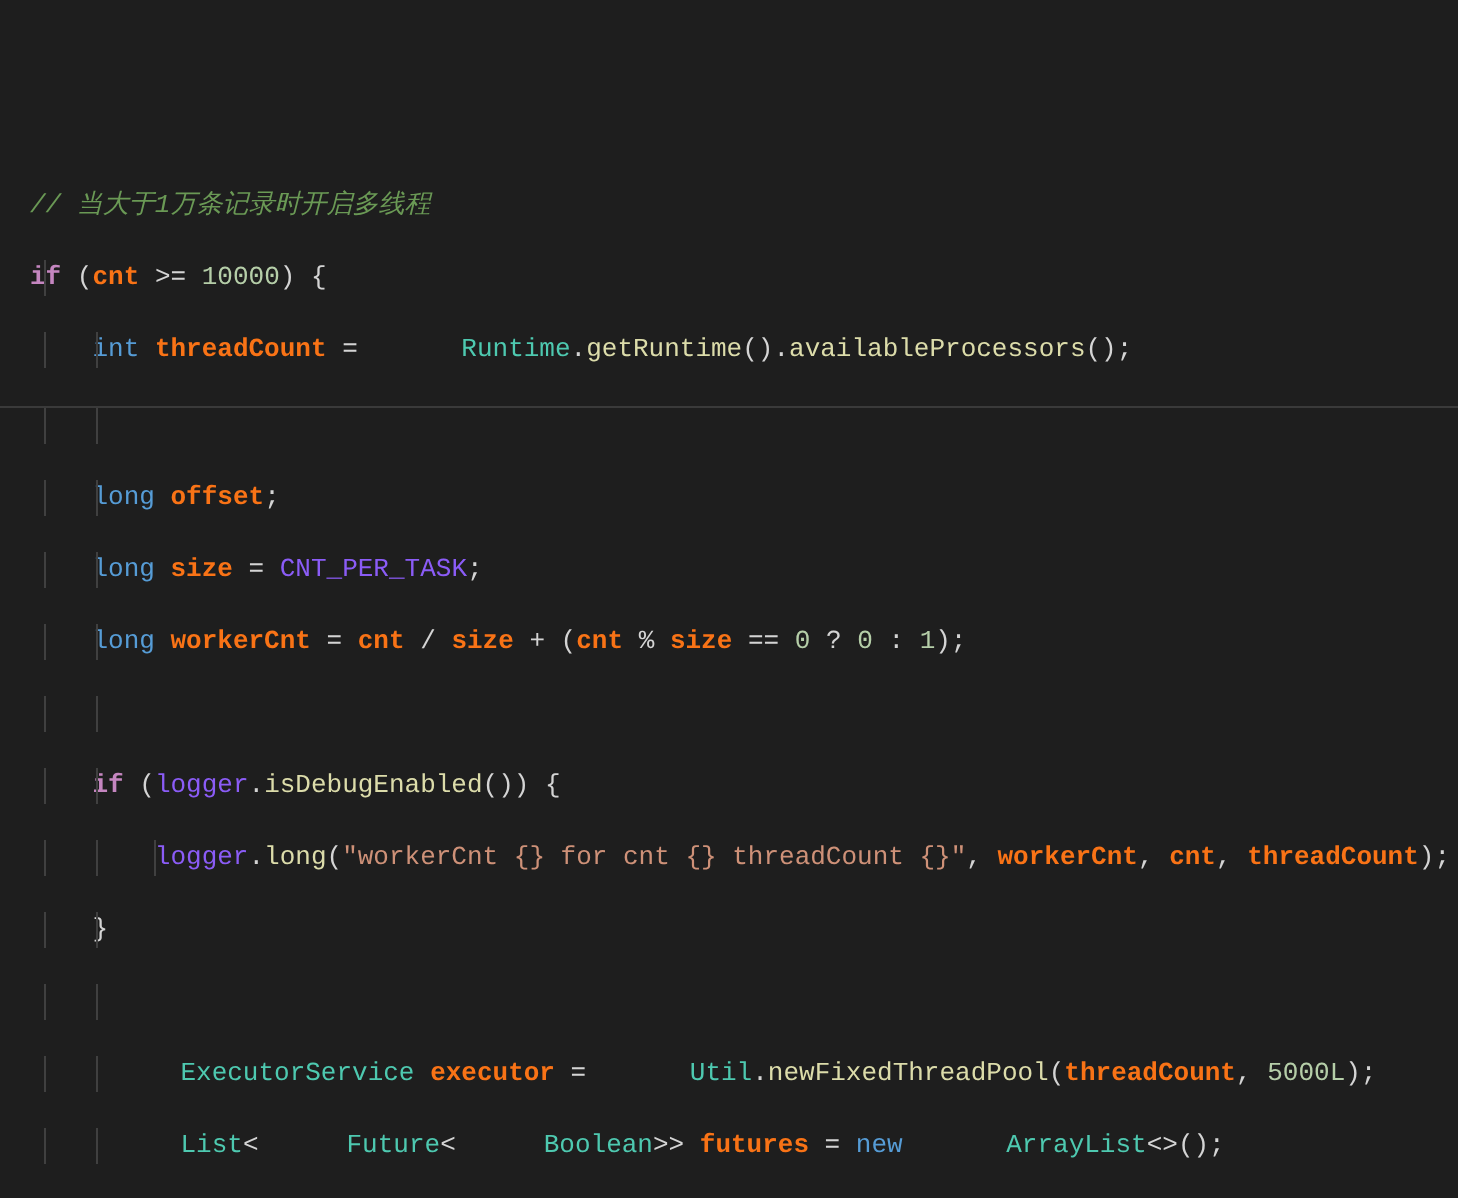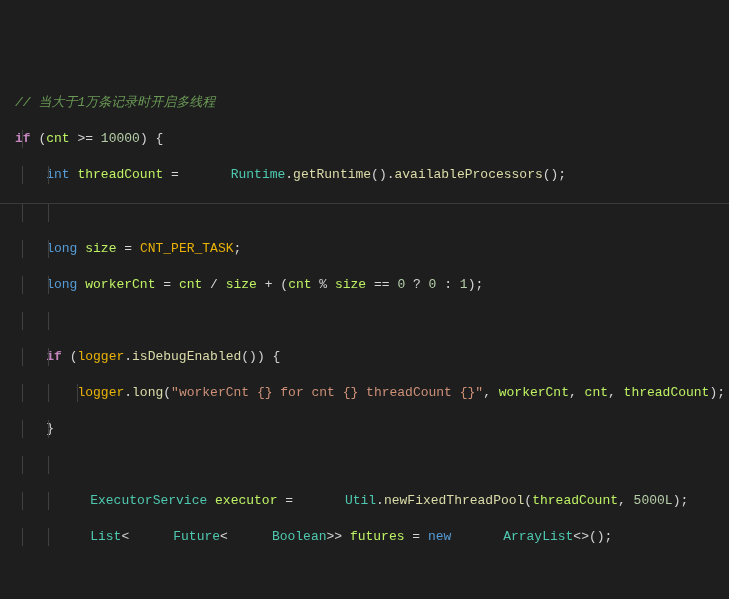--- a/index.html
+++ b/index.html
@@ -20,37 +20,38 @@
     .g1 { left: 22px; }
     .g2 { left: 48px; }
     .g3 { left: 77px; }
     .comment { color: #6a9955; font-style: italic; }
     .kw { color: #569cd6; margin-top: 15px; }
     .kw-ctrl { color: #c586c0; font-weight: bold; }
     .type { color: #4ec9b0; padding-left: 44px; }
     .num { color: #b5cea8; }
     .str { color: #ce9178; }
     .method { color: #dcdcaa; }
-    .var { color: #bef264; }
-    .field { color: #eab308; font-family: Liberation Mono, monospace; }
+    .var { color: #f97316; font-weight: bold; }
+    .field { color: #8b5cf6; font-family: Liberation Mono, monospace; }
     .sep-line {
       border-top: 1px solid #3a3a3a;
       margin-top: 1px;
     }
   </style>
 </head>
 <body>
 
 
 
 <div>
 <div class="line"><span class="comment">// 当大于1万条记录时开启多线程</span></div>
 <div class="line"><span class="guide g1"></span><span class="kw-ctrl">if</span> (<span class="var">cnt</span> <span>&gt;=</span> <span class="num">10000</span>) {</div>
 <div class="line"><span class="guide g1"></span><span class="guide g2"></span>    <span class="kw">int</span> <span class="var">threadCount</span> = <span class="type">Runtime</span>.<span class="method">getRuntime</span>().<span class="method">availableProcessors</span>();</div>
 <div class="line sep-line"><span class="guide g1"></span><span class="guide g2"></span> </div>
+<div class="line"><span class="guide g1"></span><span class="guide g2"></span>    <span class="kw">long</span> <span class="var">offset</span>;</div>
 <div class="line"><span class="guide g1"></span><span class="guide g2"></span>    <span class="kw">long</span> <span class="var">size</span> = <span class="field">CNT_PER_TASK</span>;</div>
 <div class="line"><span class="guide g1"></span><span class="guide g2"></span>    <span class="kw">long</span> <span class="var">workerCnt</span> = <span class="var">cnt</span> / <span class="var">size</span> + (<span class="var">cnt</span> % <span class="var">size</span> == <span class="num">0</span> ? <span class="num">0</span> : <span class="num">1</span>);</div>
 <div class="line"><span class="guide g1"></span><span class="guide g2"></span> </div>
 <div class="line"><span class="guide g1"></span><span class="guide g2"></span>    <span class="kw-ctrl">if</span> (<span class="field">logger</span>.<span class="method">isDebugEnabled</span>()) {</div>
 <div class="line"><span class="guide g1"></span><span class="guide g2"></span><span class="guide g3"></span>        <span class="field">logger</span>.<span class="method">long</span>(<span class="str">"workerCnt {} for cnt {} threadCount {}"</span>, <span class="var">workerCnt</span>, <span class="var">cnt</span>, <span class="var">threadCount</span>);</div>
 <div class="line"><span class="guide g1"></span><span class="guide g2"></span>    }</div>
 <div class="line"><span class="guide g1"></span><span class="guide g2"></span> </div>
 <div class="line"><span class="guide g1"></span><span class="guide g2"></span>    <span class="type">ExecutorService</span> <span class="var">executor</span> = <span class="type">Util</span>.<span class="method">newFixedThreadPool</span>(<span class="var">threadCount</span>, <span class="num">5000L</span>);</div>
 <div class="line"><span class="guide g1"></span><span class="guide g2"></span>    <span class="type">List</span>&lt;<span class="type">Future</span>&lt;<span class="type">Boolean</span>&gt;&gt; <span class="var">futures</span> = <span class="kw">new</span> <span class="type">ArrayList</span>&lt;&gt;();</div>
 

